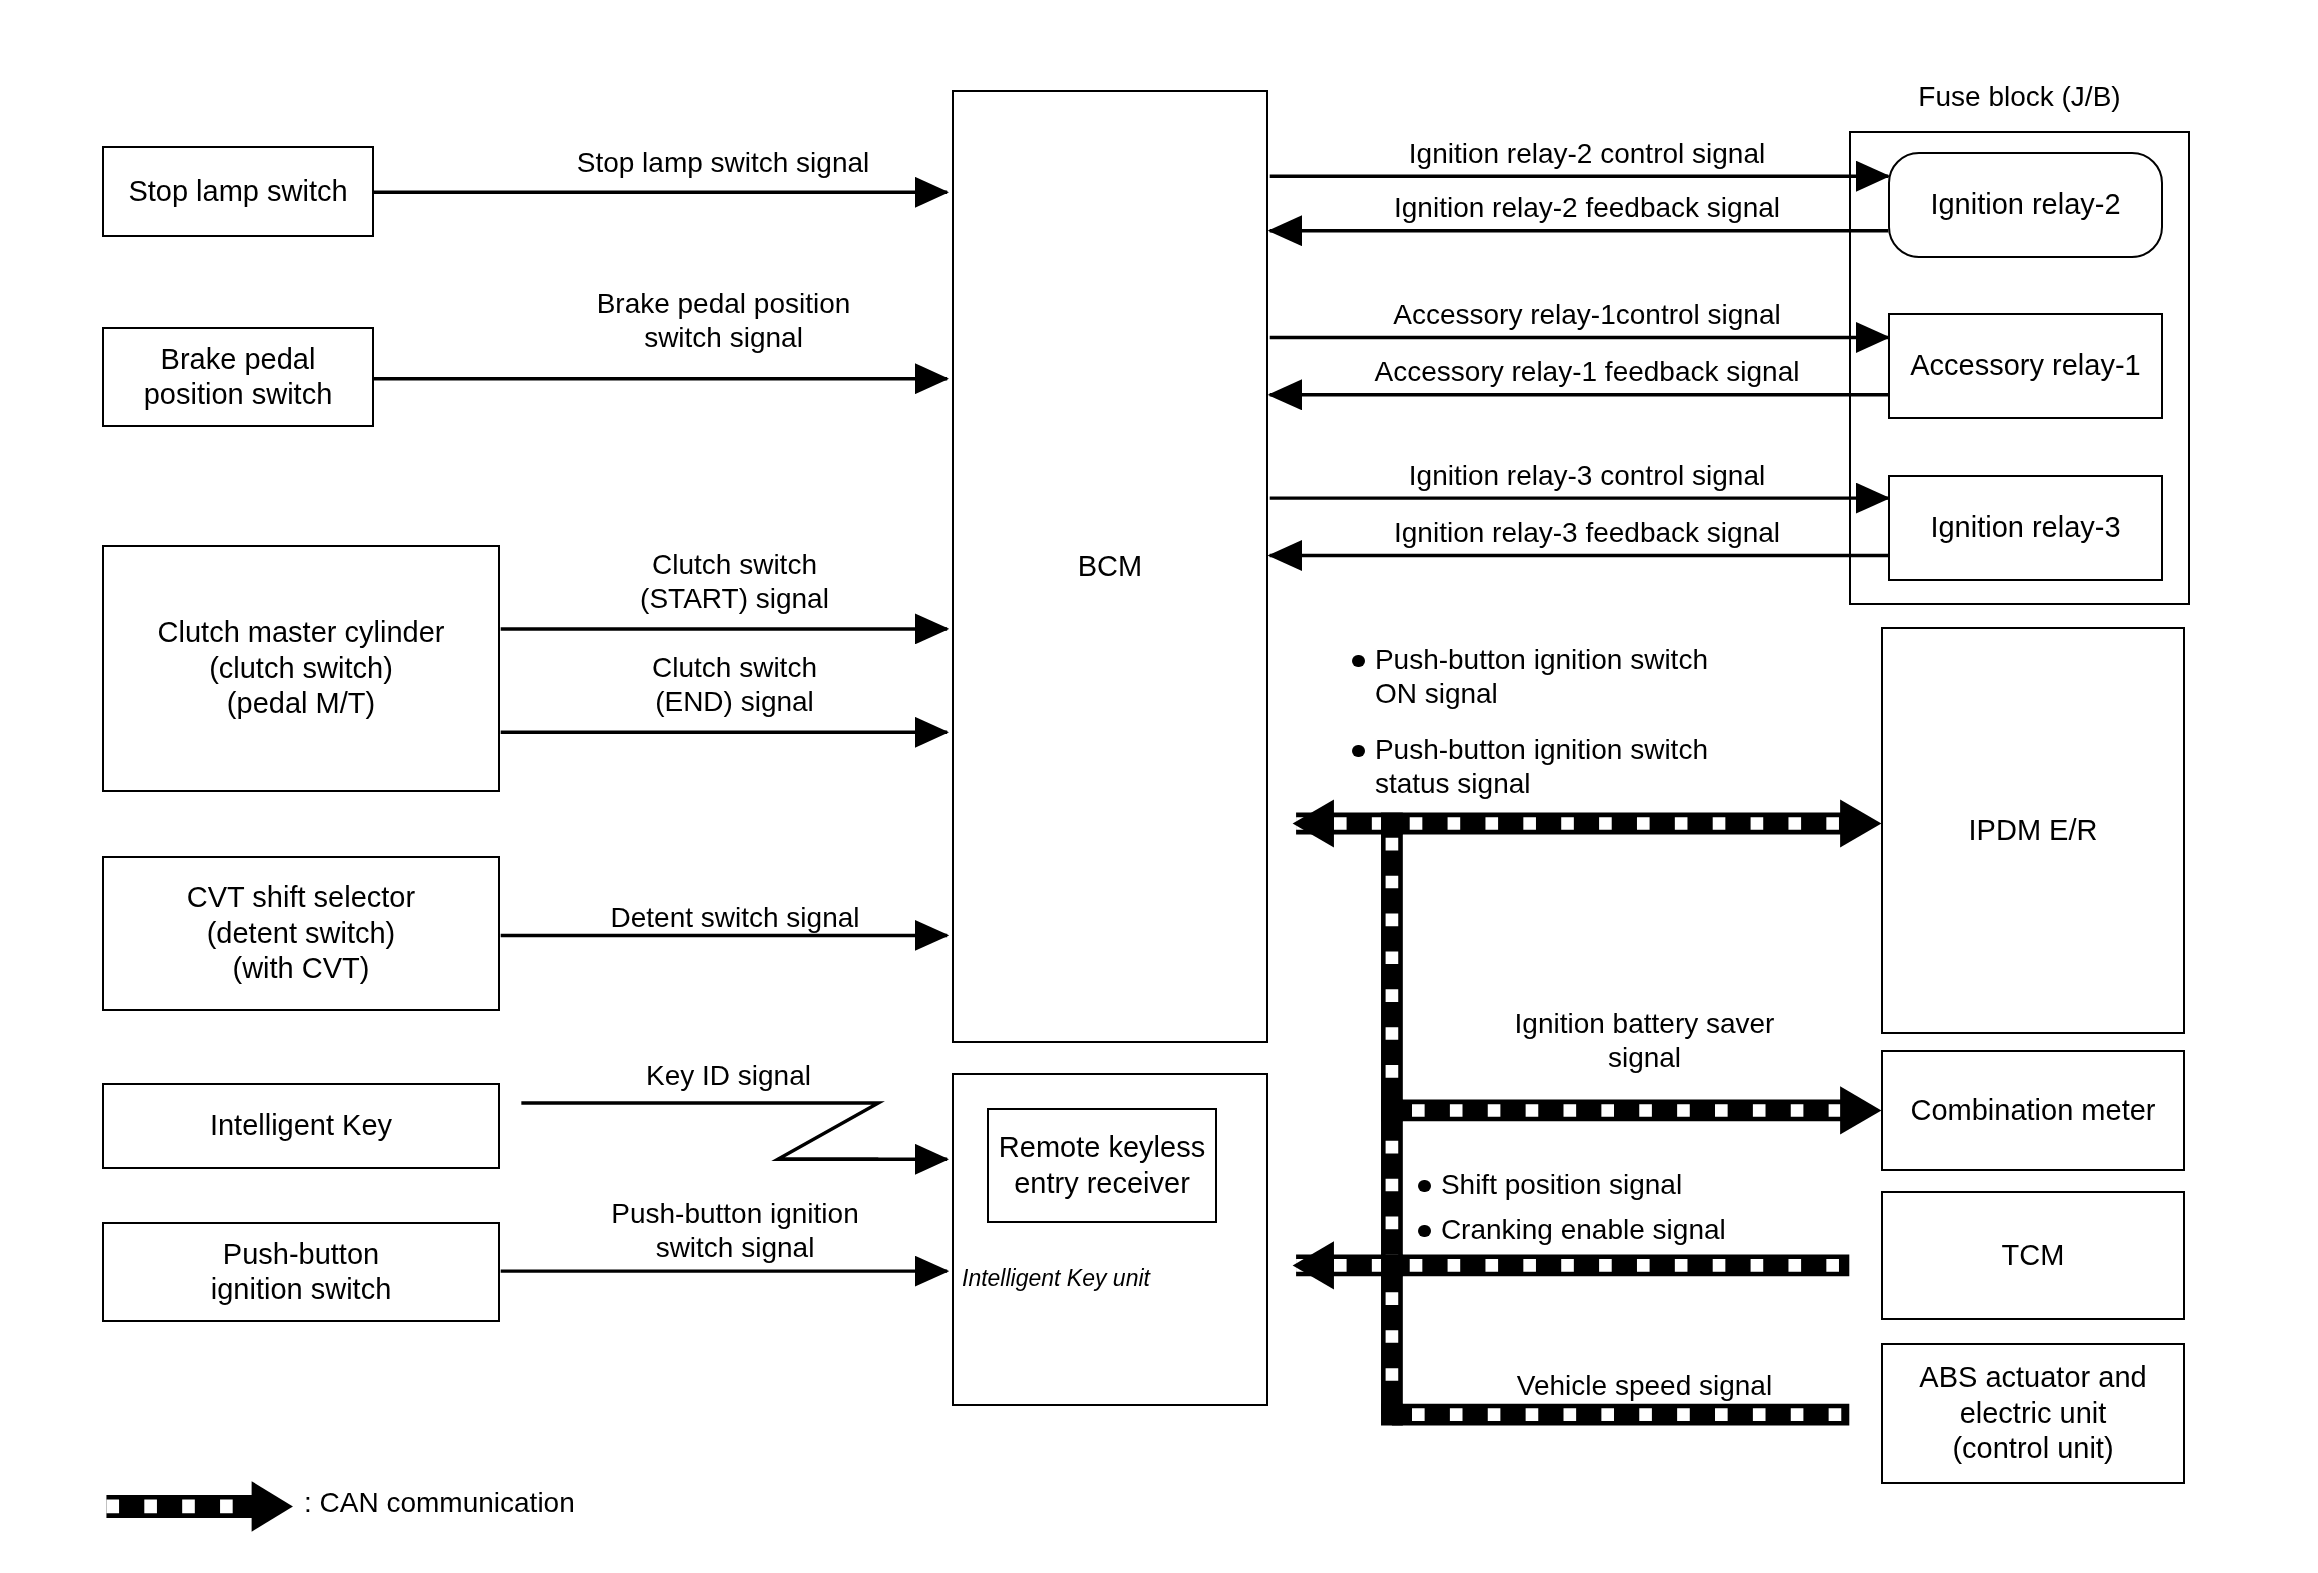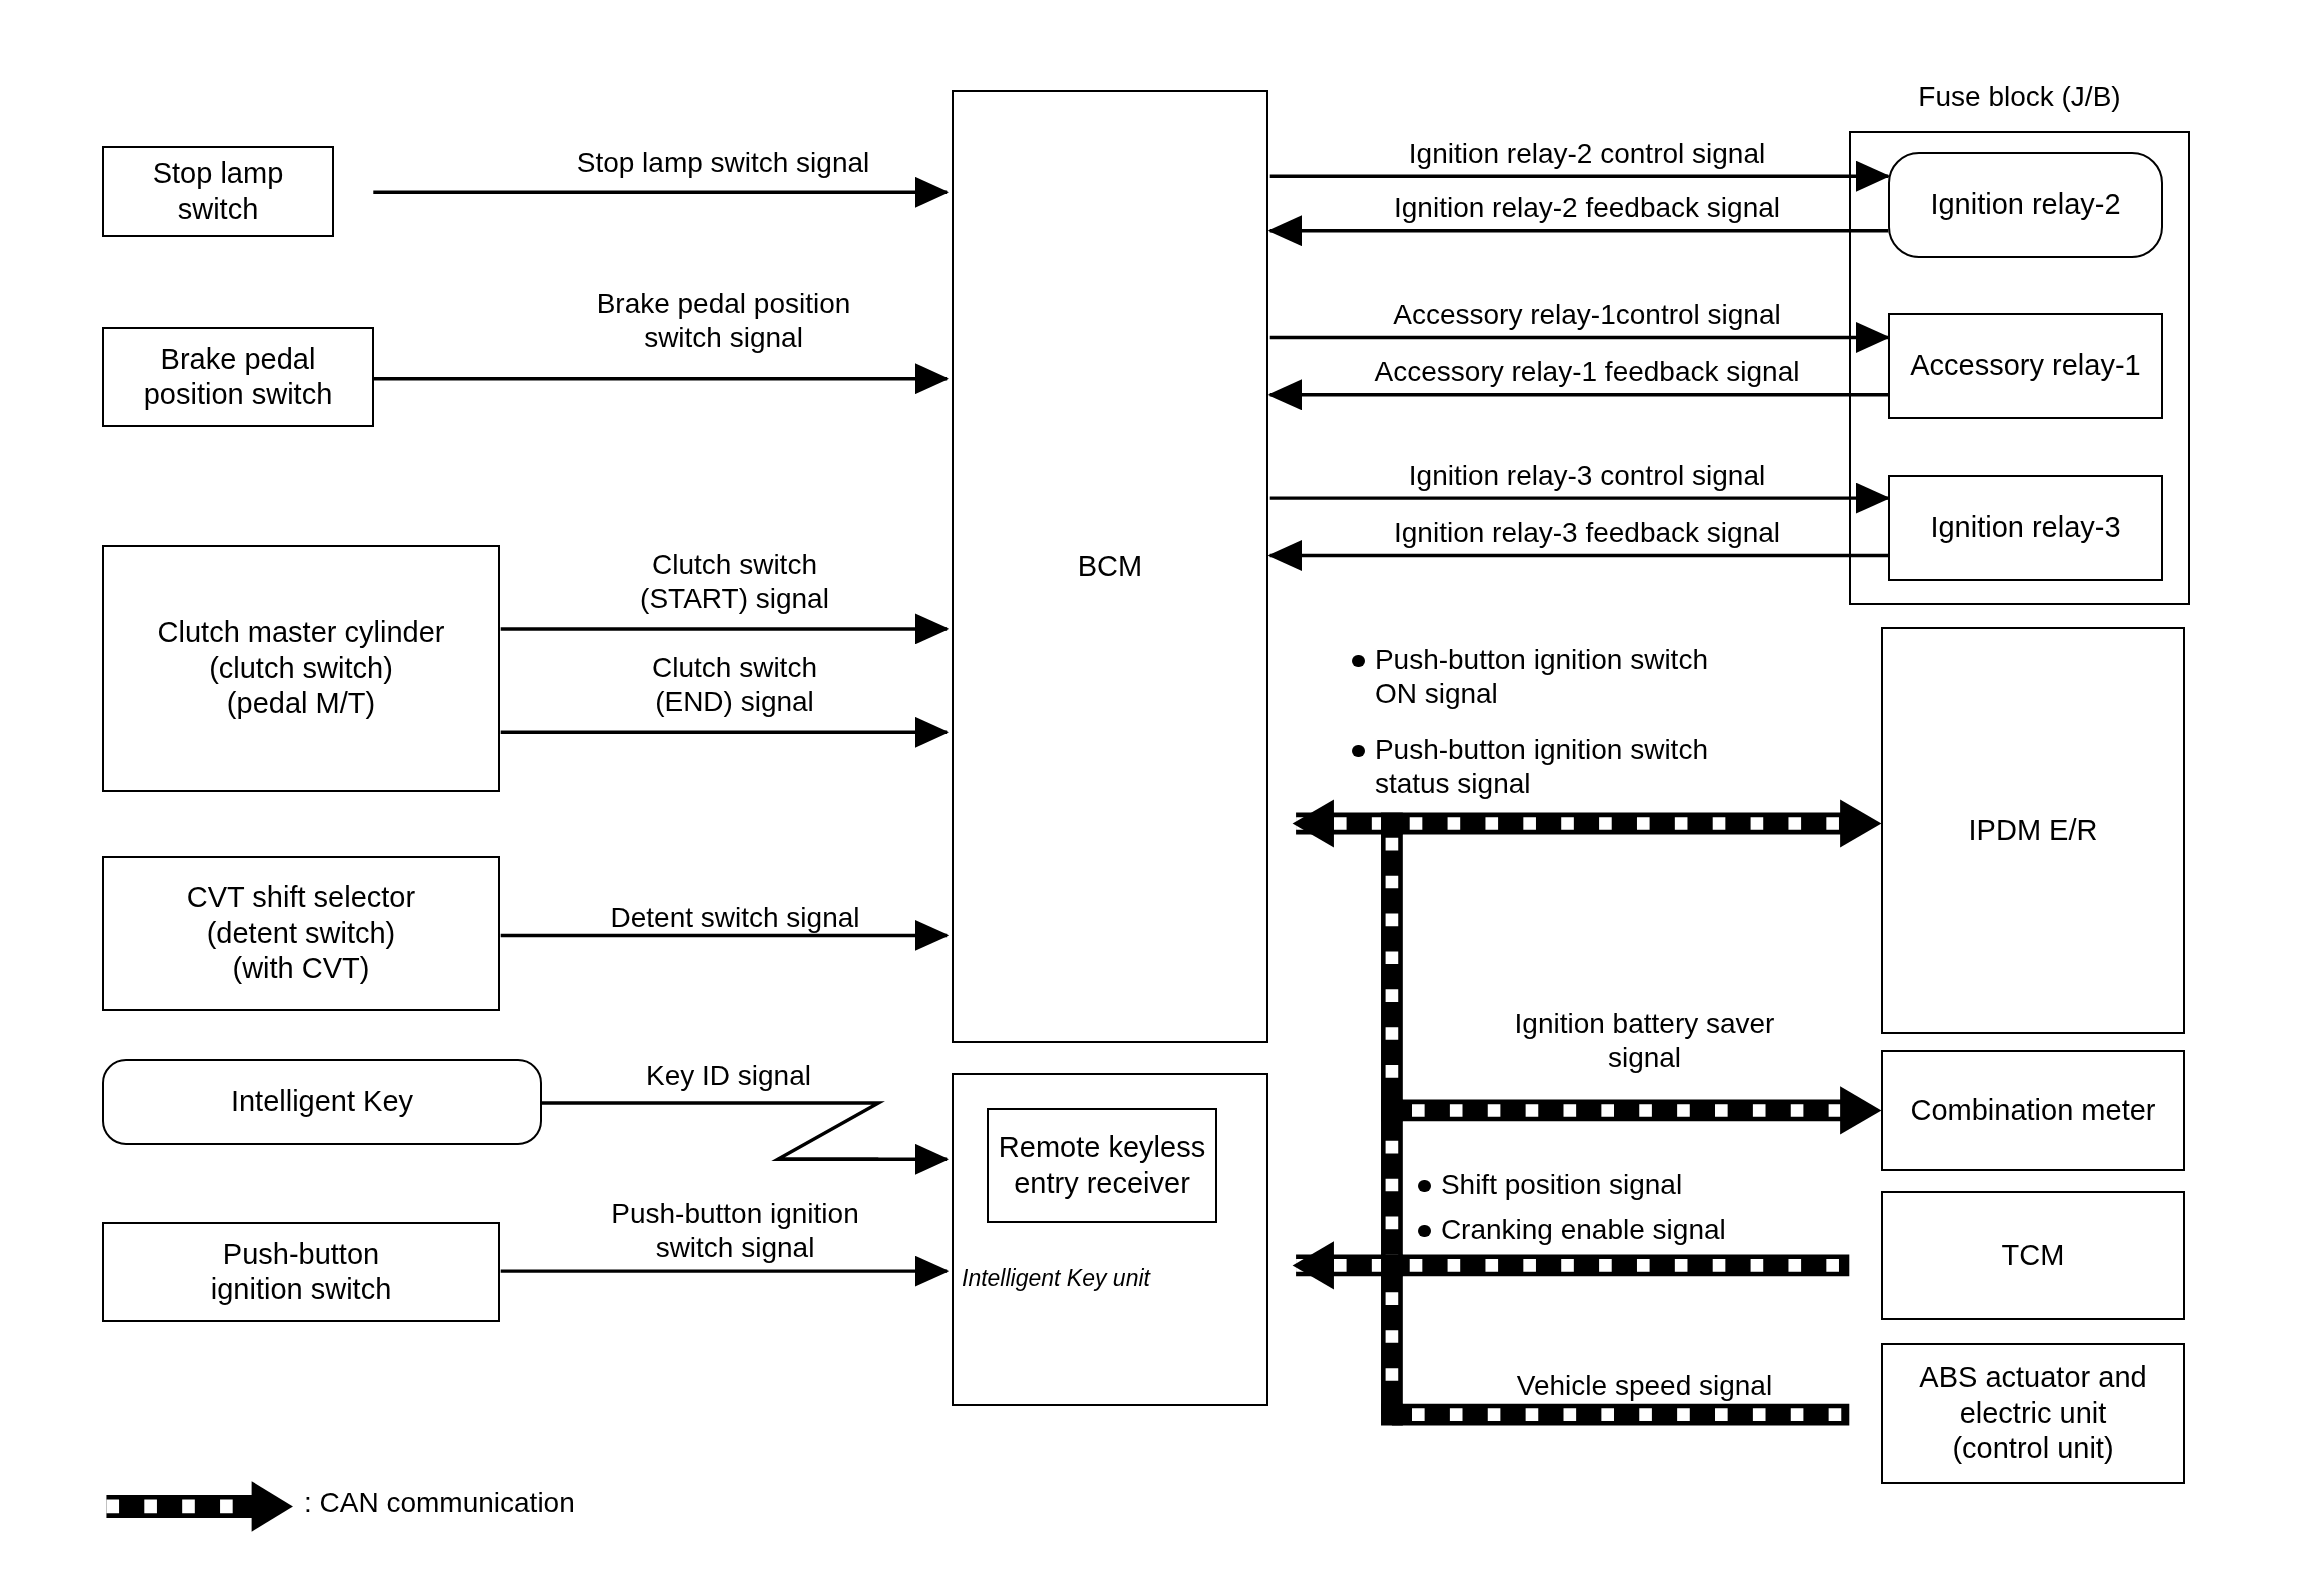--- a/index.html
+++ b/index.html
@@ -81,42 +81,42 @@
       <rect x="2406" y="2446" width="38" height="38" fill="#000"></rect>
     </g>
 
     <g>
       <path d="M185,2625 H455" stroke="#000" stroke-width="40" fill="none"></path>
       <path d="M185,2625 H455" stroke="#fff" stroke-width="24" fill="none" stroke-dasharray="22 44"></path>
       <path d="M510,2625 l-72,-44 v88 z" fill="#000"></path>
     </g>
   </svg>
 
-  <div class="box" style="left:102px;top:146px;width:232px;height:91px;text-align:center;">
+  <div class="box" style="left:102px;top:146px;width:272px;height:91px;text-align:center;">
     <span>Stop lamp switch</span>
   </div>
 
   <div class="box" style="left:102px;top:327px;width:272px;height:100px;white-space:pre-line;">
     <span>Brake pedal
 position switch</span>
   </div>
 
   <div class="box" style="left:102px;top:545px;width:398px;height:247px;white-space:pre-line;">
     <span>Clutch master cylinder
 (clutch switch)
 (pedal M/T)</span>
   </div>
 
   <div class="box" style="left:102px;top:856px;width:398px;height:155px;white-space:pre-line;">
     <span>CVT shift selector
 (detent switch)
 (with CVT)</span>
   </div>
 
-  <div class="box" style="left:102px;top:1059px;width:440px;height:86px;border-radius:24px;">
+  <div class="box" style="left:102px;top:1083px;width:398px;height:86px;">
     <span>Intelligent Key</span>
   </div>
 
   <div class="box" style="left:102px;top:1222px;width:398px;height:100px;white-space:pre-line;">
     <span>Push-button
 ignition switch</span>
   </div>
 
   <div class="box" style="left:952px;top:90px;width:316px;height:953px;">
     <span>BCM</span>

